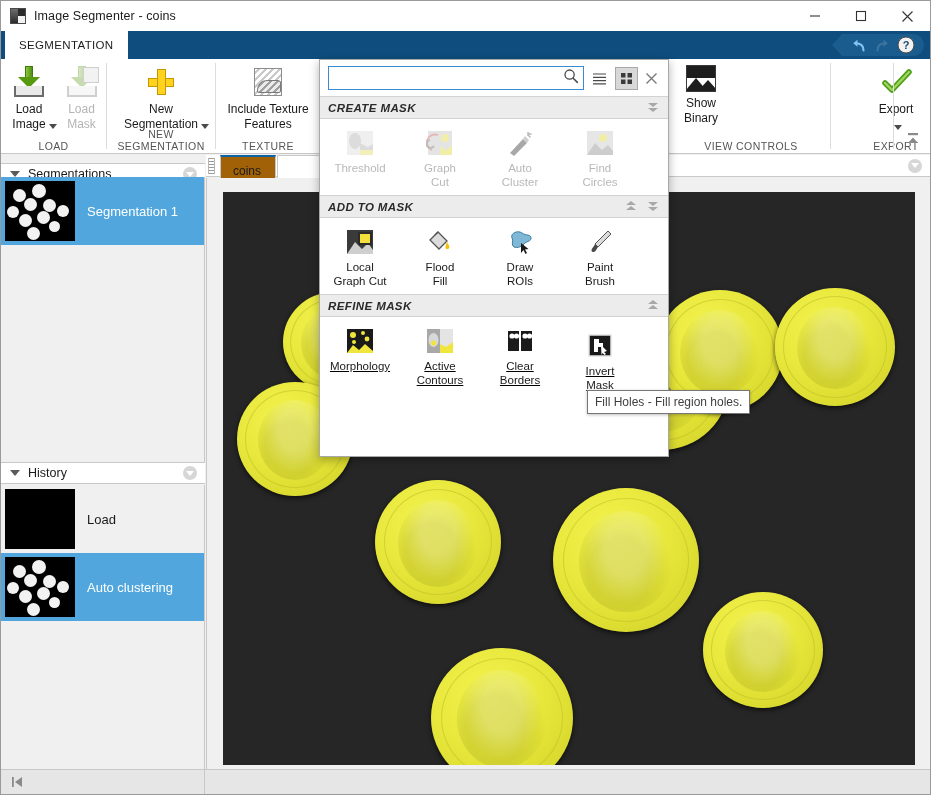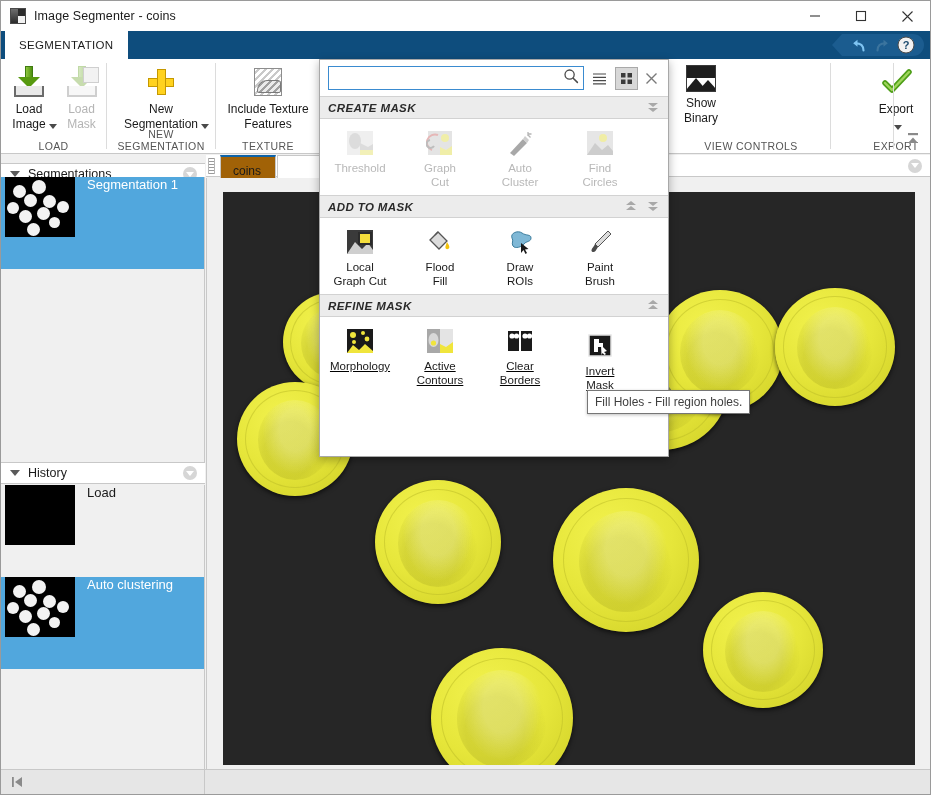--- a/index.html
+++ b/index.html
@@ -160,22 +160,22 @@
     margin-left: auto; margin-right: 8px;
     width: 14px; height: 14px; border-radius: 50%; background: #d6d6d6;
     display: flex; align-items: center; justify-content: center;
   }
   .panel-hdr .pmenu b {
     width: 0; height: 0; border-left: 4px solid transparent; border-right: 4px solid transparent;
     border-top: 5px solid #ffffff; display: block;
   }
 
   .list-item {
-    position: relative; height: 92px; width: 203px;
-    display: flex; background: #f0f0f0;
+    position: relative; height: 68px; width: 203px;
+    display: flex; align-items: center; background: #f0f0f0;
   }
   .list-item.sel { background: #51a7dd; }
   .thumb { width: 70px; height: 60px; margin-left: 4px; background: #000; position: relative; overflow: hidden; flex: none; }
   .thumb.hist { width: 70px; height: 60px; }
   .item-lbl { font-size: 13px; color: #1a1a1a; margin-left: 12px; }
   .list-item.sel .item-lbl { color: #ffffff; }
   .blob-c { position: absolute; border-radius: 50%; background: #f2f2f2; }
 
   .panel-body {
     position: absolute; left: 0; width: 204px; background: #f0f0f0;

